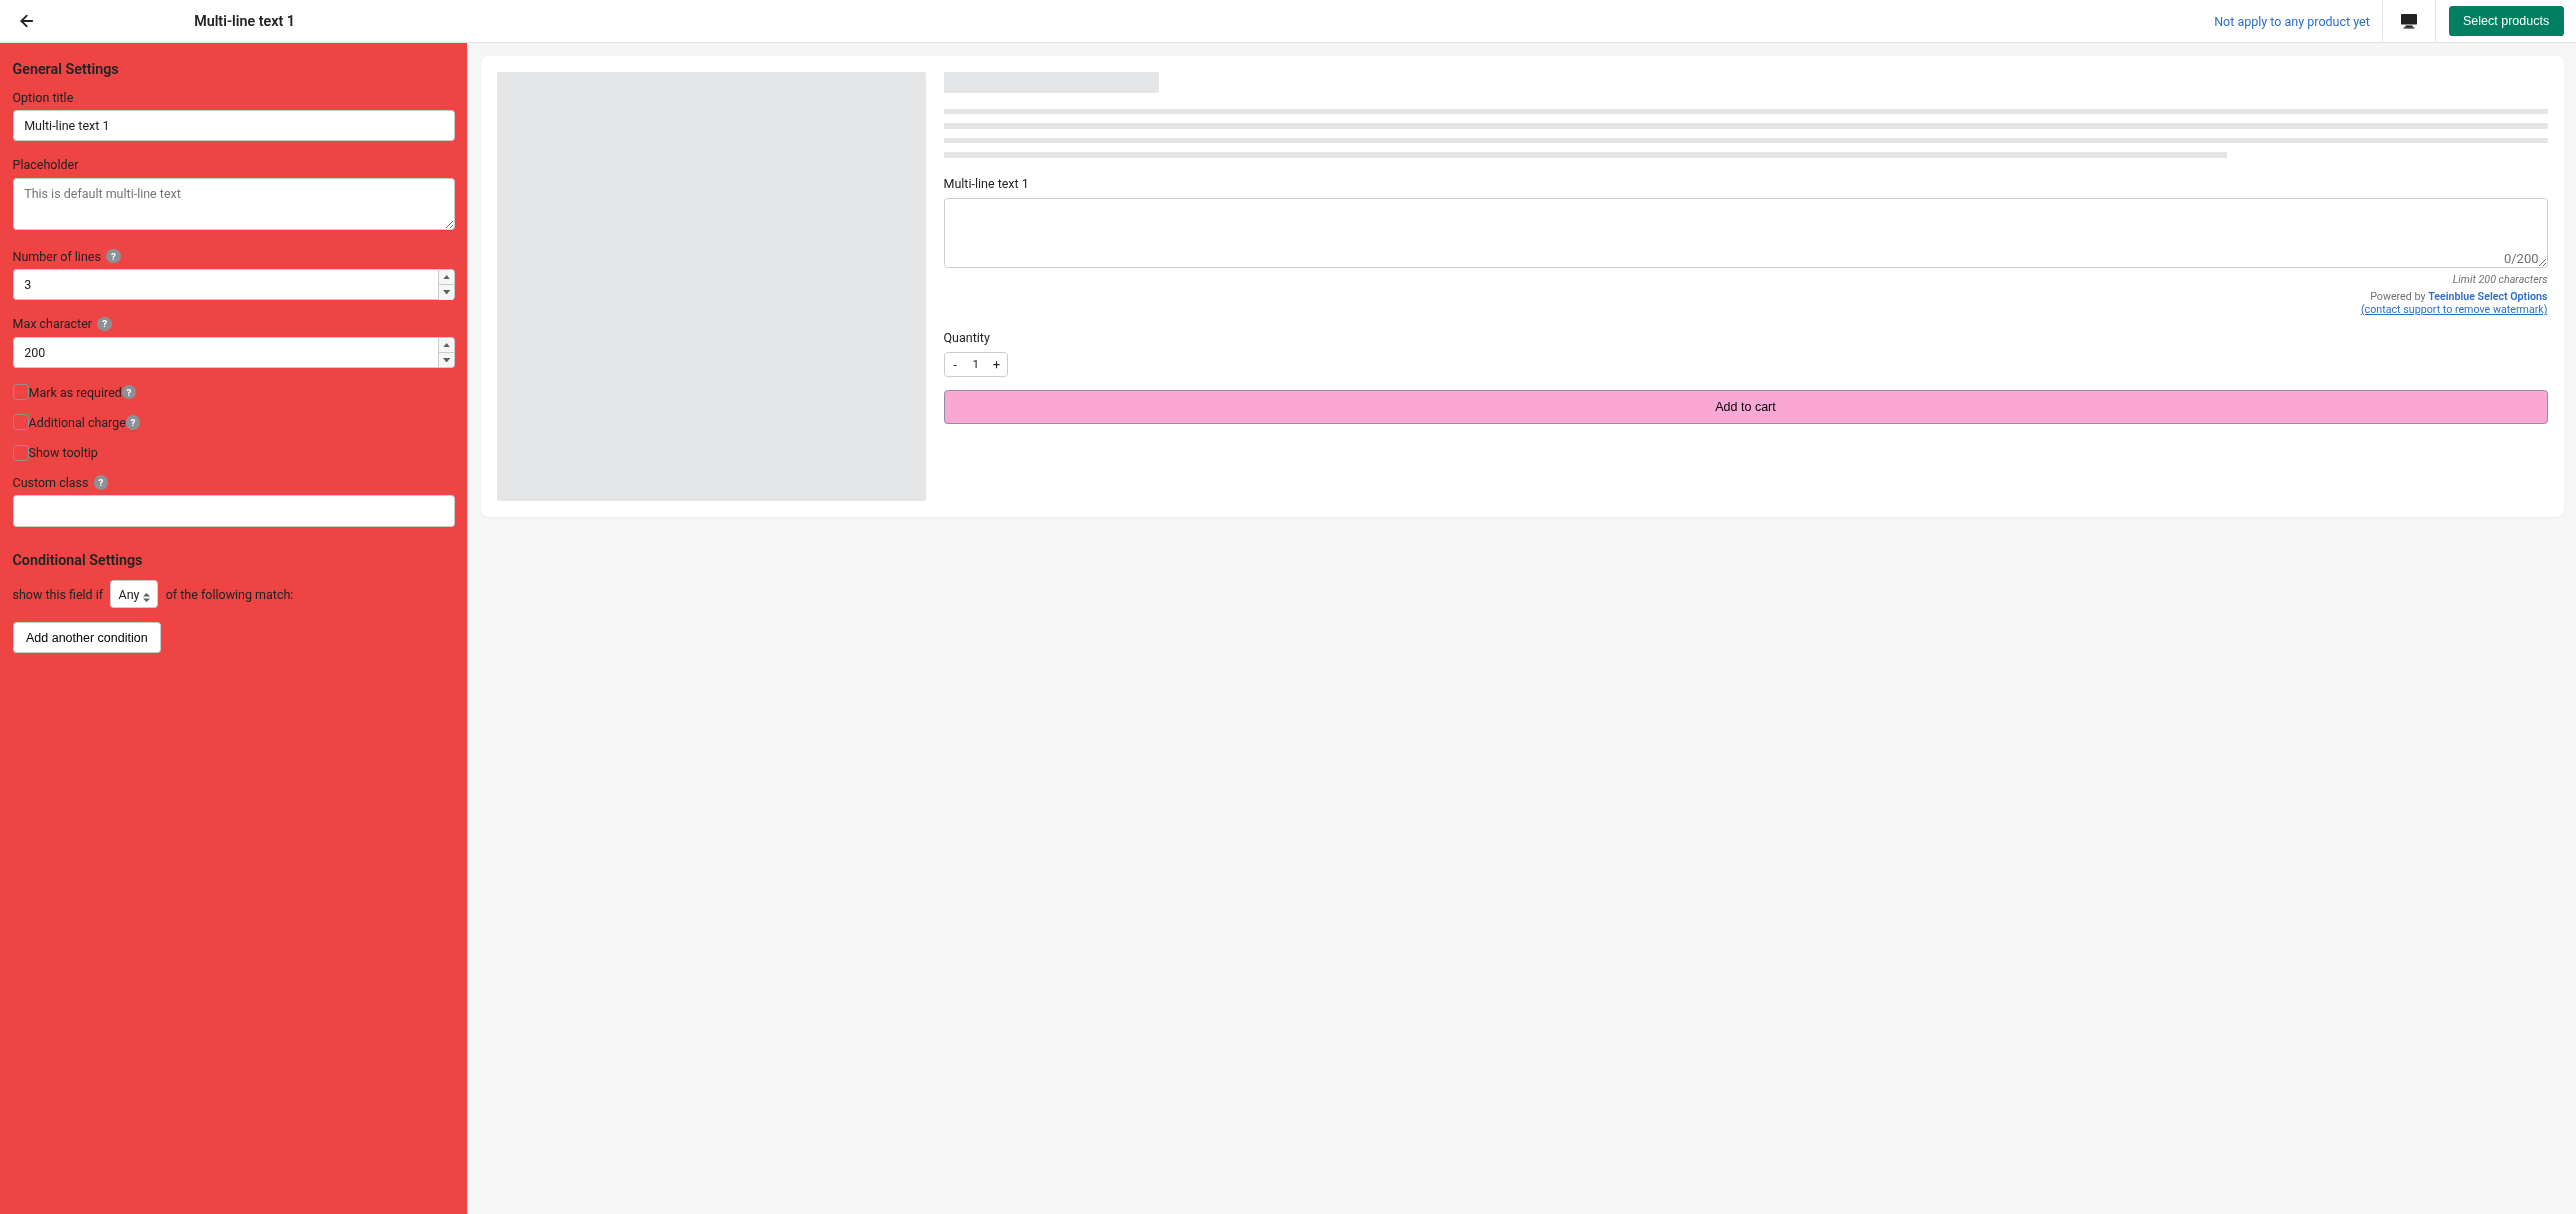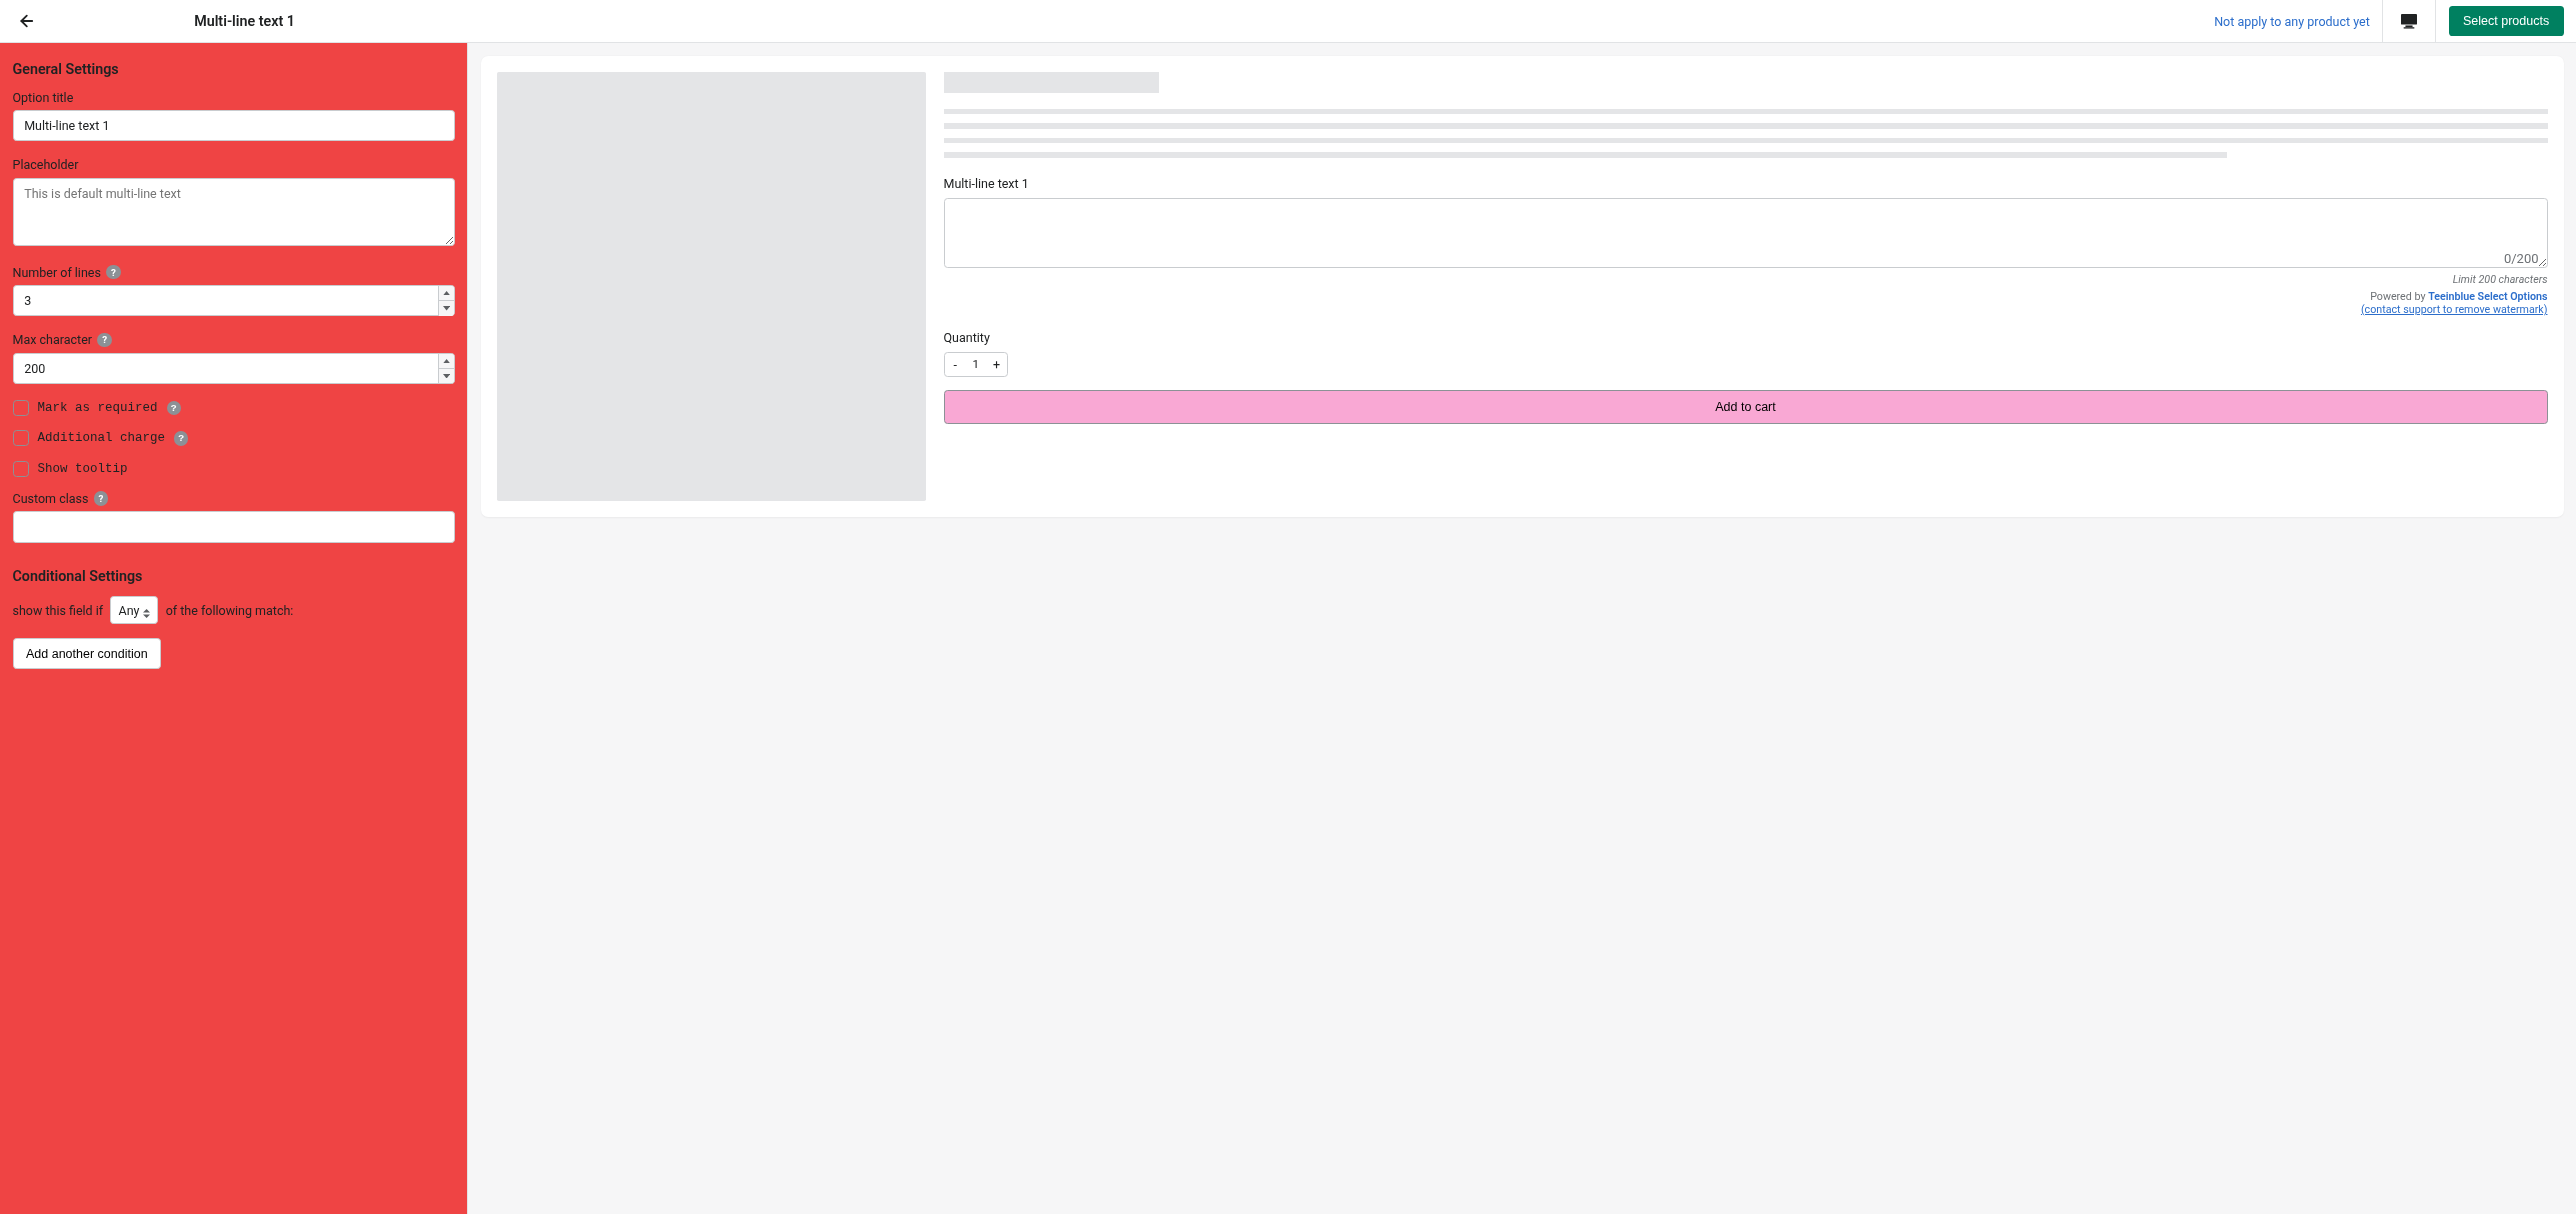--- a/index.html
+++ b/index.html
@@ -123,21 +123,21 @@
 }
 .text-input, .textarea-input, .number-input {
   width: 100%;
   border: 0.9px solid #c9cccf;
   border-radius: 3.6px;
   padding: 7.2px 10.7px;
   font-size: 12.5px;
   font-family: inherit;
   color: #202223;
 }
-.textarea-input { resize: vertical; height: 68px; }
+.textarea-input { resize: vertical; height: 52px; }
 .number-wrapper {
   position: relative;
 }
 .number-input { padding-right: 27px; }
 .spinner {
   position: absolute;
   right: 0.9px;
   top: 0.9px;
   bottom: 0.9px;
   width: 16px;
@@ -152,23 +152,21 @@
   justify-content:center;
   cursor:pointer;
   background: #f6f6f7;
 }
 .spinner-btn:first-child { border-bottom: 0.9px solid #c9cccf; border-top-right-radius:3.6px;}
 .spinner-btn:last-child { border-bottom-right-radius:3.6px;}
 
 .checkbox-row {
   display: flex;
   align-items: center;
-  gap: 9px;
   margin-bottom: 14.3px;
-  font-family: Liberation Mono, monospace;
 }
 .checkbox {
   width: 16px; height: 16px;
   border: 1.8px solid #8c9196;
   border-radius: 3.6px;
   cursor: pointer;
 }
 
 .conditional-block { margin-top: 25px; }
 .cond-row {

